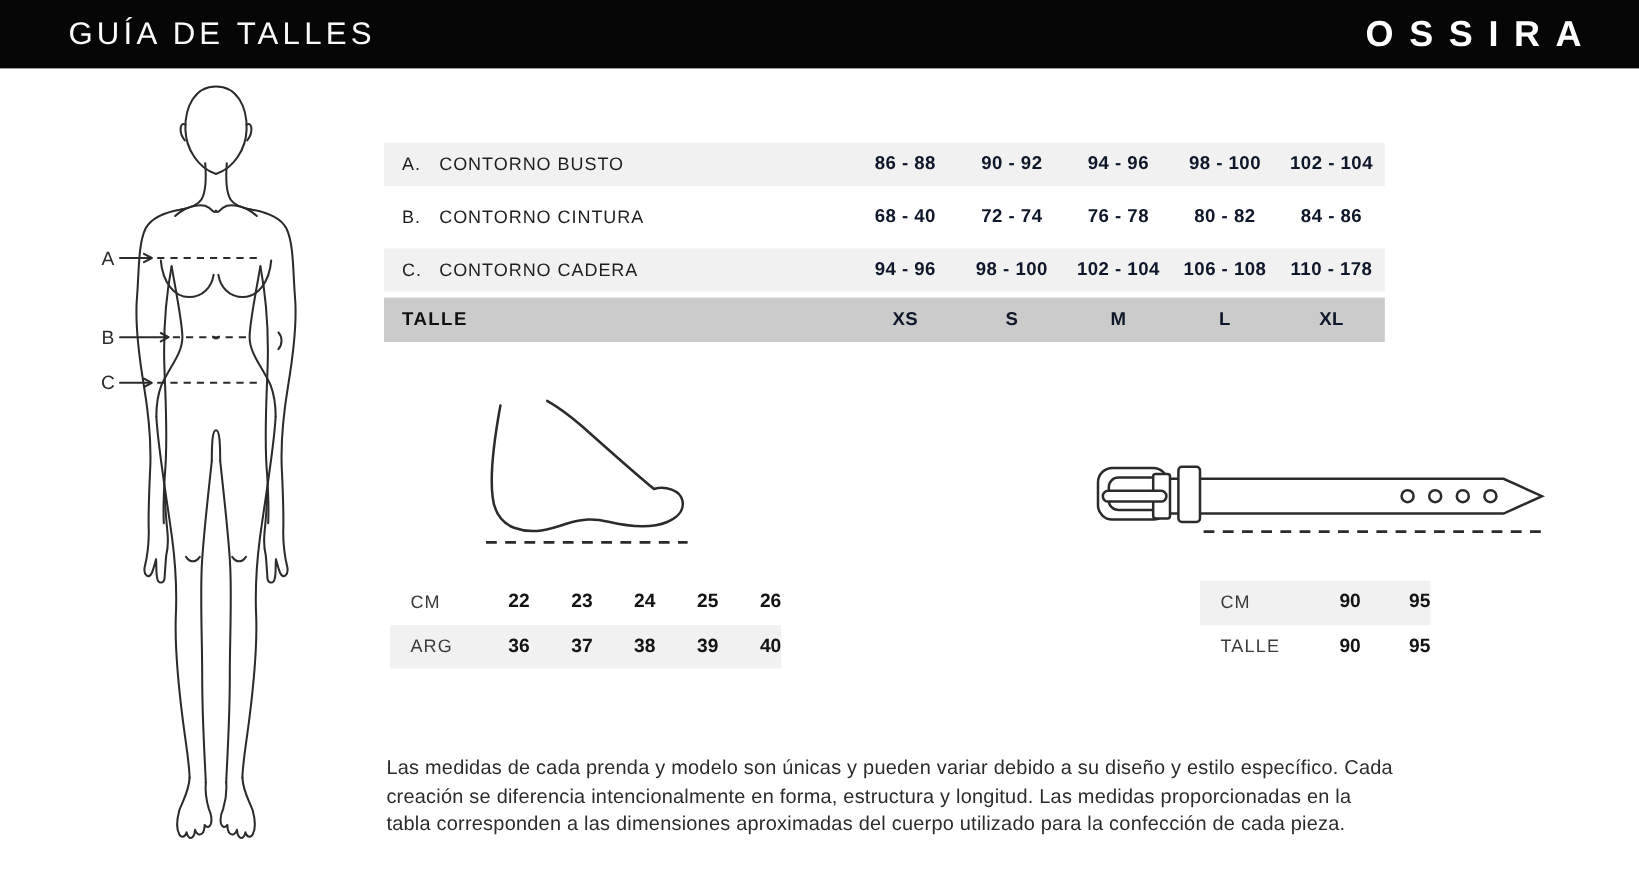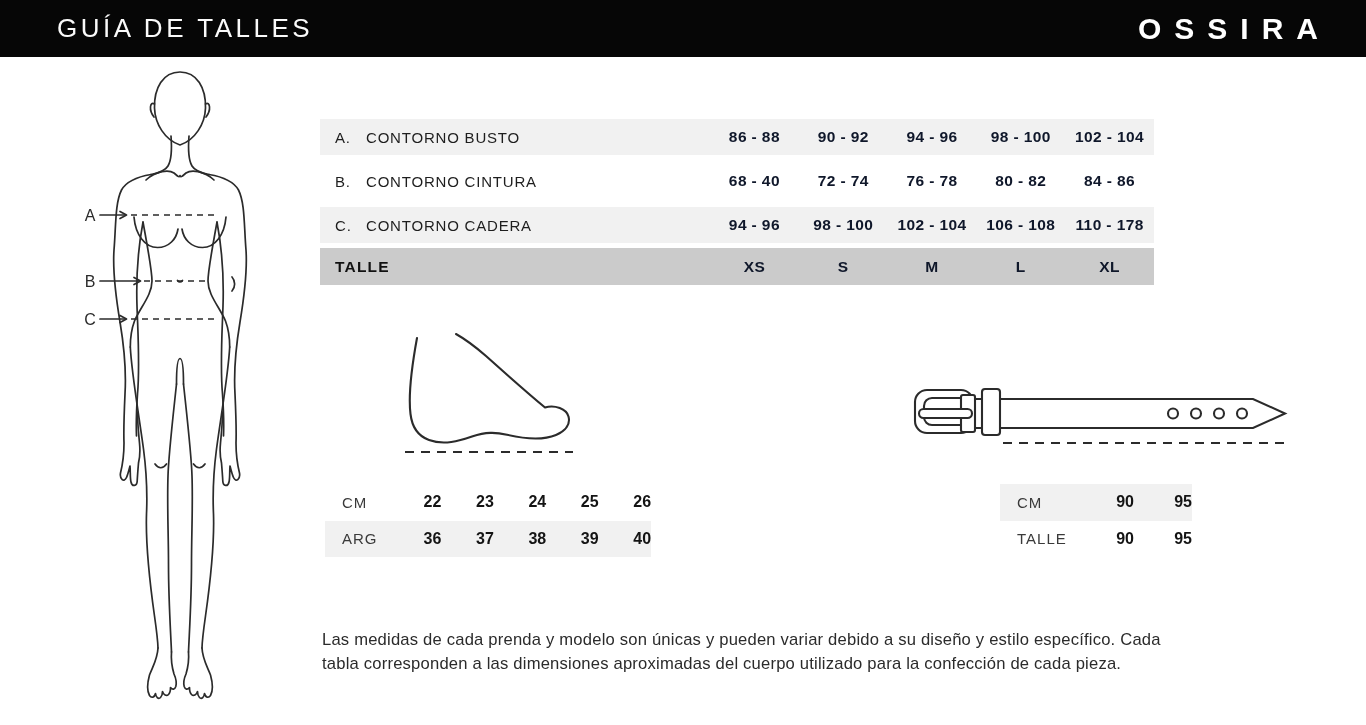--- a/index.html
+++ b/index.html
@@ -193,16 +193,17 @@
     </div>
     <div class="mrow">
       <div class="mlabel">TALLE</div>
       <div class="mcell">90</div>
       <div class="mcell">95</div>
     </div>
   </div>
 
   <div class="disclaimer">
     <div>Las medidas de cada prenda y modelo son únicas y pueden variar debido a su diseño y estilo específico. Cada</div>
+    <div>creación se diferencia intencionalmente en forma, estructura y longitud. Las medidas proporcionadas en la</div>
     <div>tabla corresponden a las dimensiones aproximadas del cuerpo utilizado para la confección de cada pieza.</div>
   </div>
 
 </div>
 
 </body></html>

